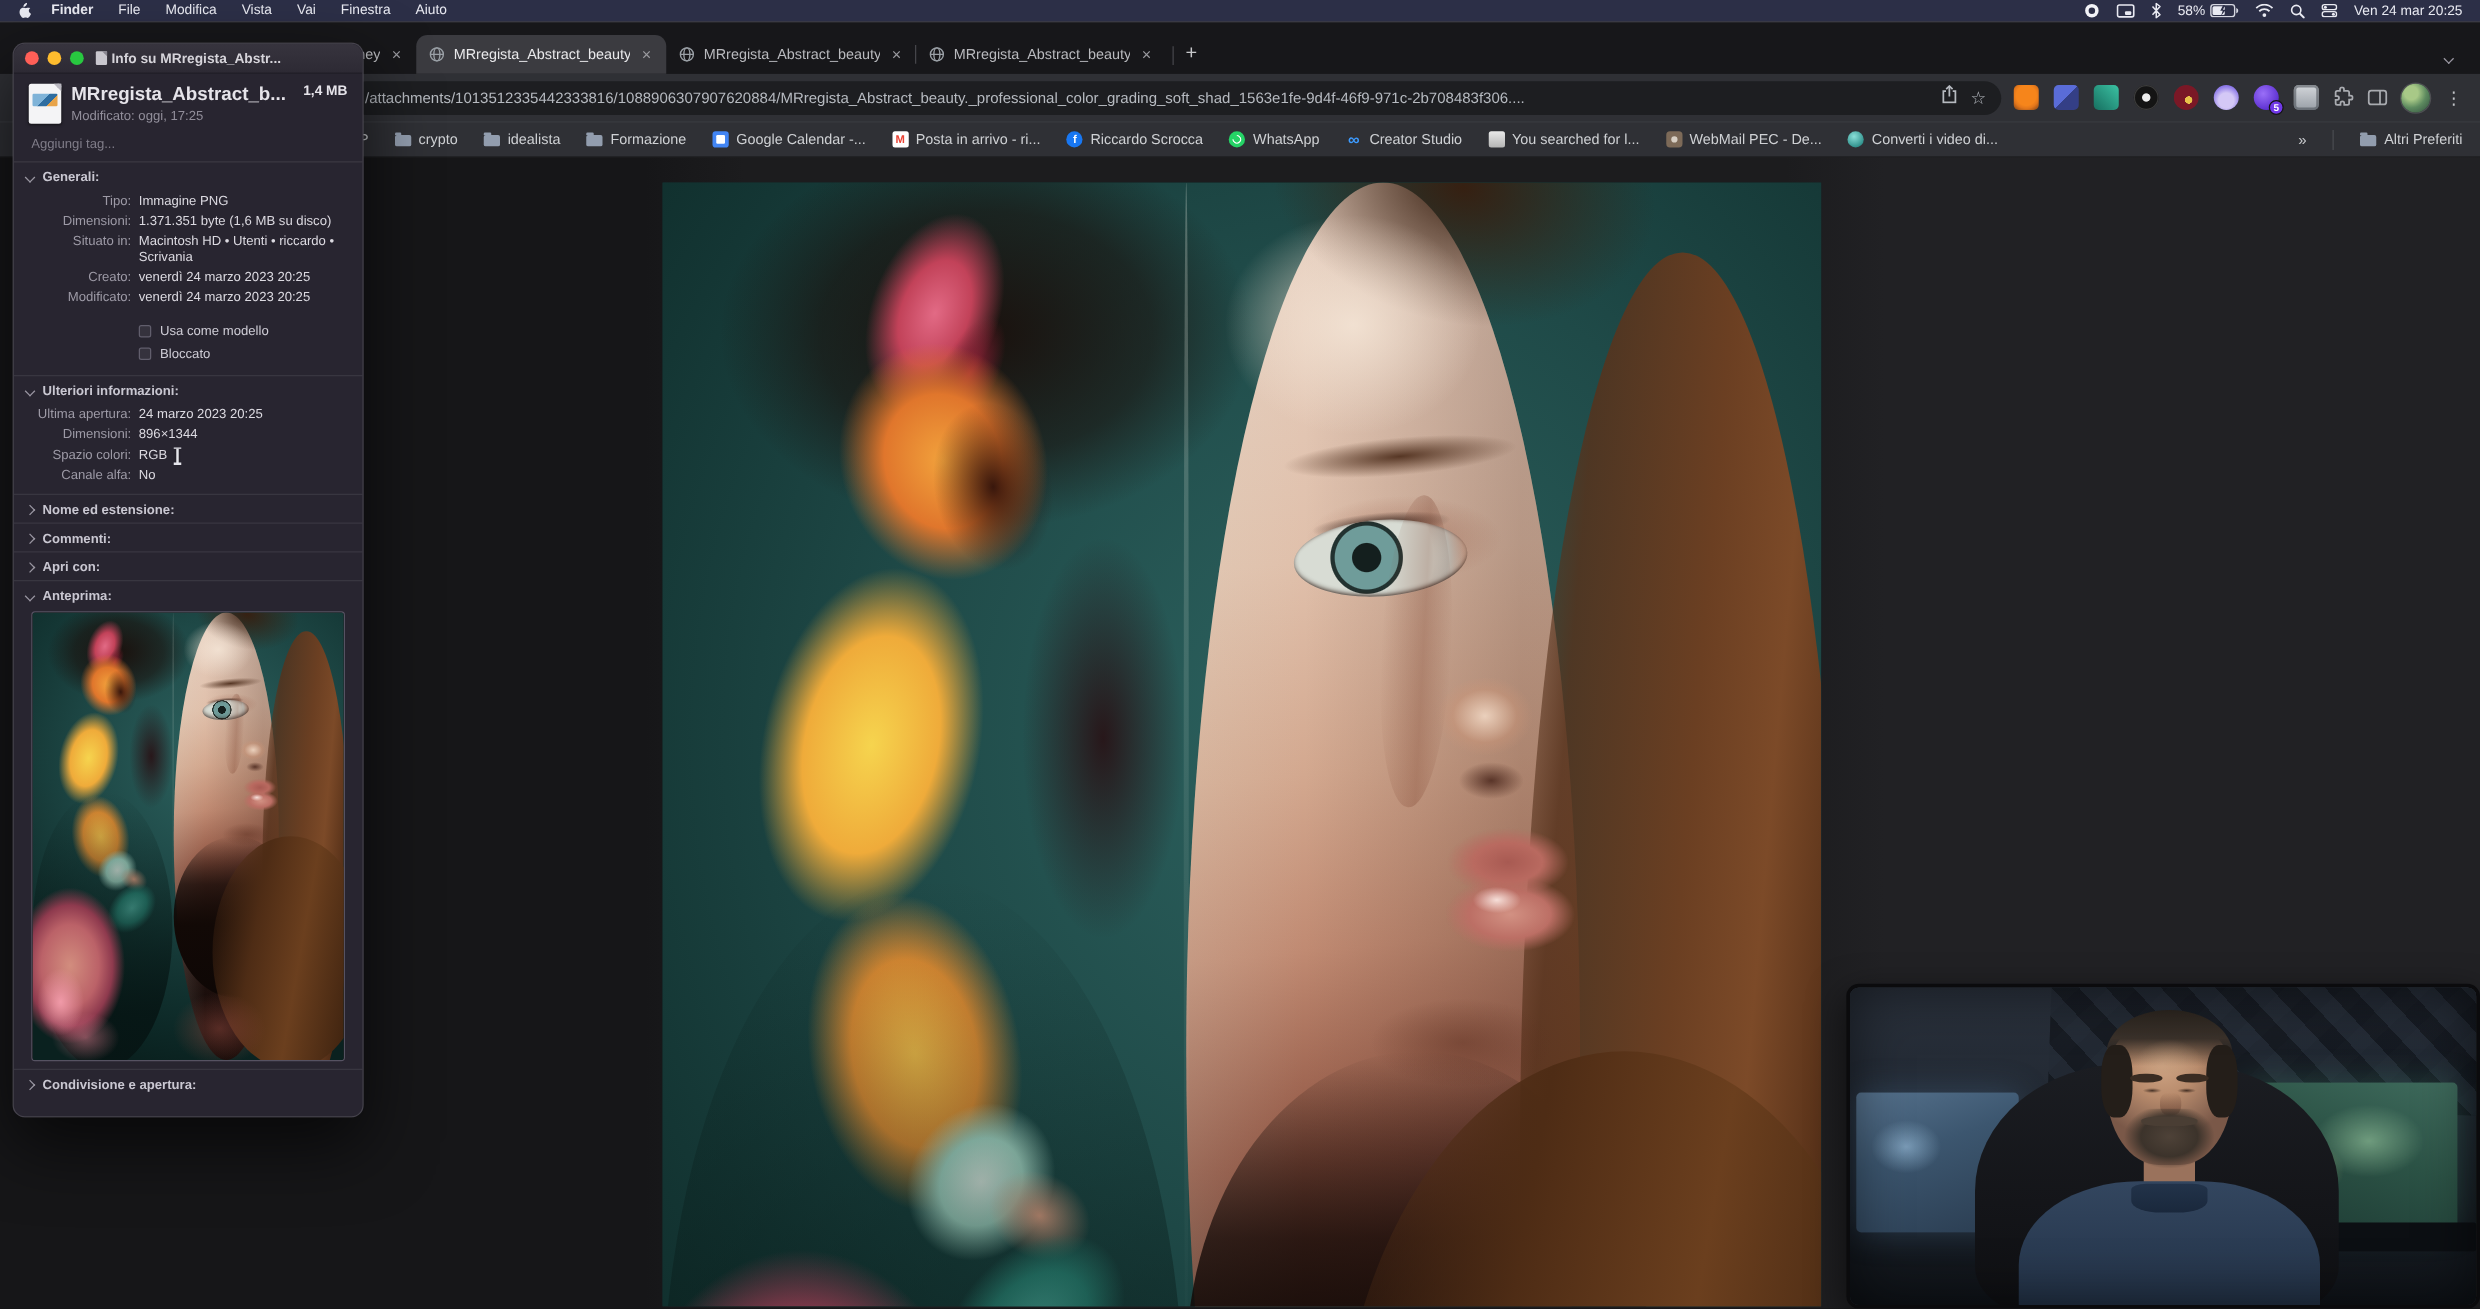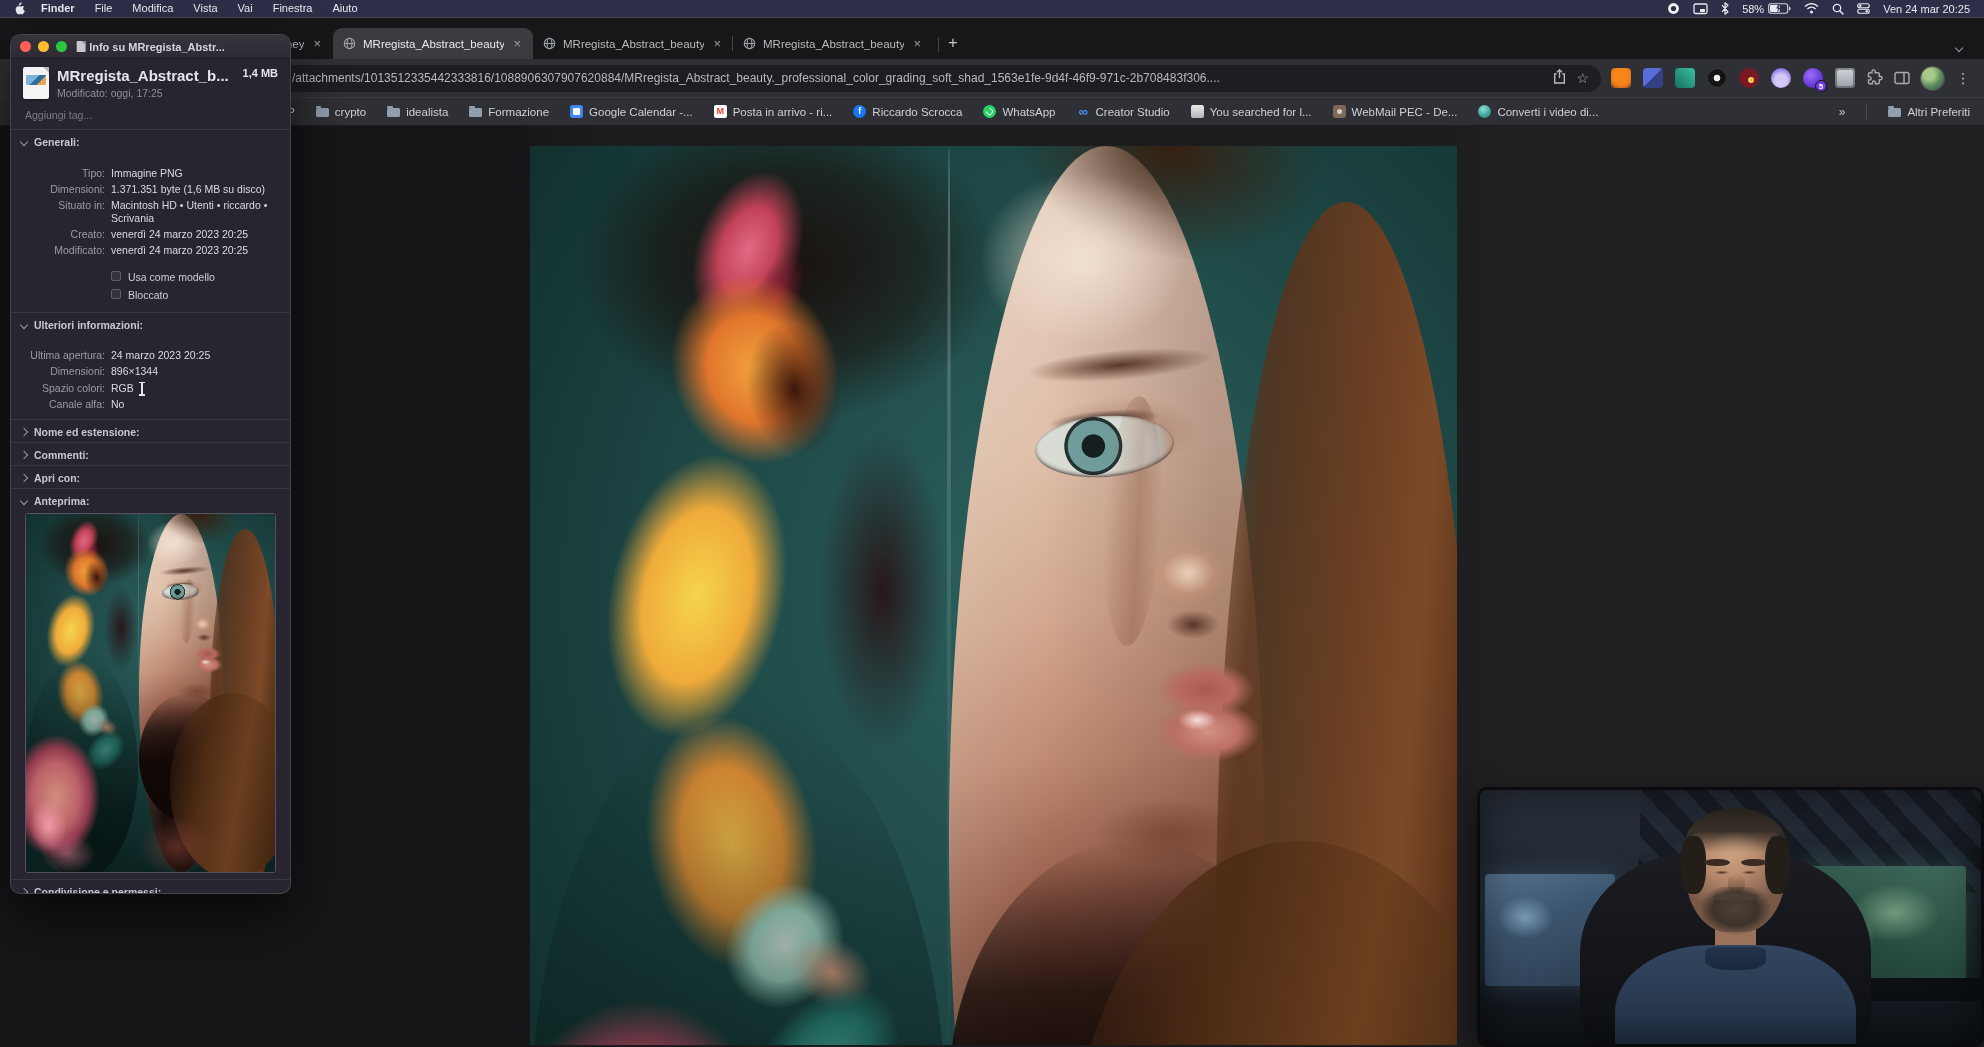--- a/index.html
+++ b/index.html
@@ -163,26 +163,26 @@
   .iw-head-main{flex:1;min-width:0;}
   .iw-filename{font-weight:700;font-size:15px;color:#e6e4ea;white-space:nowrap;overflow:hidden;}
   .iw-modline{color:#918e9a;margin-top:3px;}
   .iw-size{font-weight:700;font-size:11px;color:#e6e4ea;flex:none;}
   .tagrow{padding:3px 12px 7px;border-bottom:1px solid rgba(255,255,255,.09);}
   .tag-input{width:100%;background:transparent;border:none;outline:none;color:#c8c6ce;font-size:10.5px;
              font-family:"Liberation Sans",sans-serif;}
   .tag-input::placeholder{color:#7f7c88;}
   .isec{display:flex;align-items:center;gap:7px;padding:6px 10px 4px;color:#c9c7d1;font-weight:700;}
   .isec + .isec,.sec-top{border-top:1px solid rgba(255,255,255,.08);}
-  .irows{padding:1px 10px 7px;position:relative;margin-top:12px;}
+  .irows{padding:1px 10px 7px;position:relative;}
   .inforow{display:flex;gap:6px;padding:1.5px 0;line-height:1.25;}
   .ilabel{width:84px;text-align:right;color:#9d9aa6;flex:none;}
   .ivalue{flex:1;color:#dcdae1;}
   .checks{padding:2px 10px 8px 100px;border-bottom:1px solid rgba(255,255,255,.08);}
-  .checkrow{display:flex;align-items:flex-start;gap:7px;padding:3px 0;color:#cfcdd6;}
+  .checkrow{display:flex;align-items:center;gap:7px;padding:3px 0;color:#cfcdd6;}
   .cbox{width:10px;height:10px;border-radius:2px;background:#49465266;border:1px solid #615e6c;flex:none;}
   .ibeam{position:absolute;left:130px;top:36px;width:2px;height:12px;background:#e6e6ec;box-shadow:0 0 1px rgba(0,0,0,.8);}
   .ibeam::before,.ibeam::after{content:"";position:absolute;left:-2px;width:6px;height:1.6px;background:#e6e6ec;}
   .ibeam::before{top:-1px;} .ibeam::after{bottom:-1px;}
   .preview-box{margin:2px 14px 6px;height:360px;border:1px solid #565262;border-radius:3px;overflow:hidden;background:#111;}
   .iw-bottom{border-top:1px solid rgba(255,255,255,.08);}
 
   
   .cam{position:absolute;left:1477px;top:787px;width:507px;height:260px;border-radius:10px;
        border:3px solid #0b0b0d;overflow:hidden;z-index:60;box-shadow:0 10px 30px rgba(0,0,0,.6);}
@@ -647,21 +647,21 @@
           <i class="a-chin"></i>
           <i class="a-neck"></i>
           <i class="a-hairflow"></i>
           <i class="a-chest"></i>
           <i class="a-chestrim"></i>
         </div>
       </div>
 
     <div class="isec iw-bottom">
       <span class="chev right"></span>
-      <span>Condivisione e permessi:</span>
+      <span>Condivisione e apertura:</span>
     </div>
   </div>
 
   <div class="cam">
     <div class="cam-art">
       <i class="c-wall"></i>
         <i class="c-foam"></i>
       <i class="c-monL"></i>
         <i class="c-monL2"></i>
         <i class="c-monR"></i>

